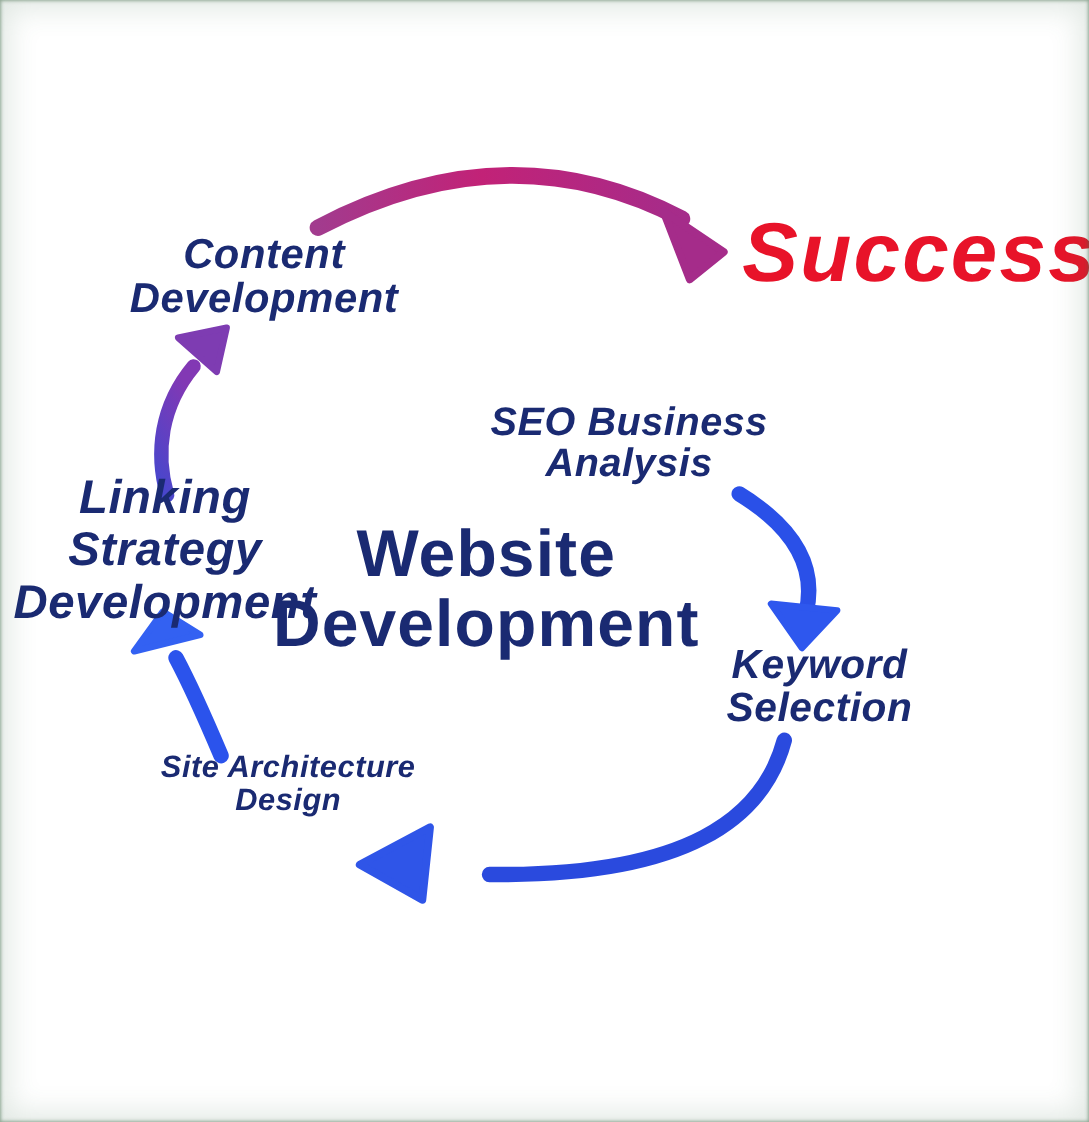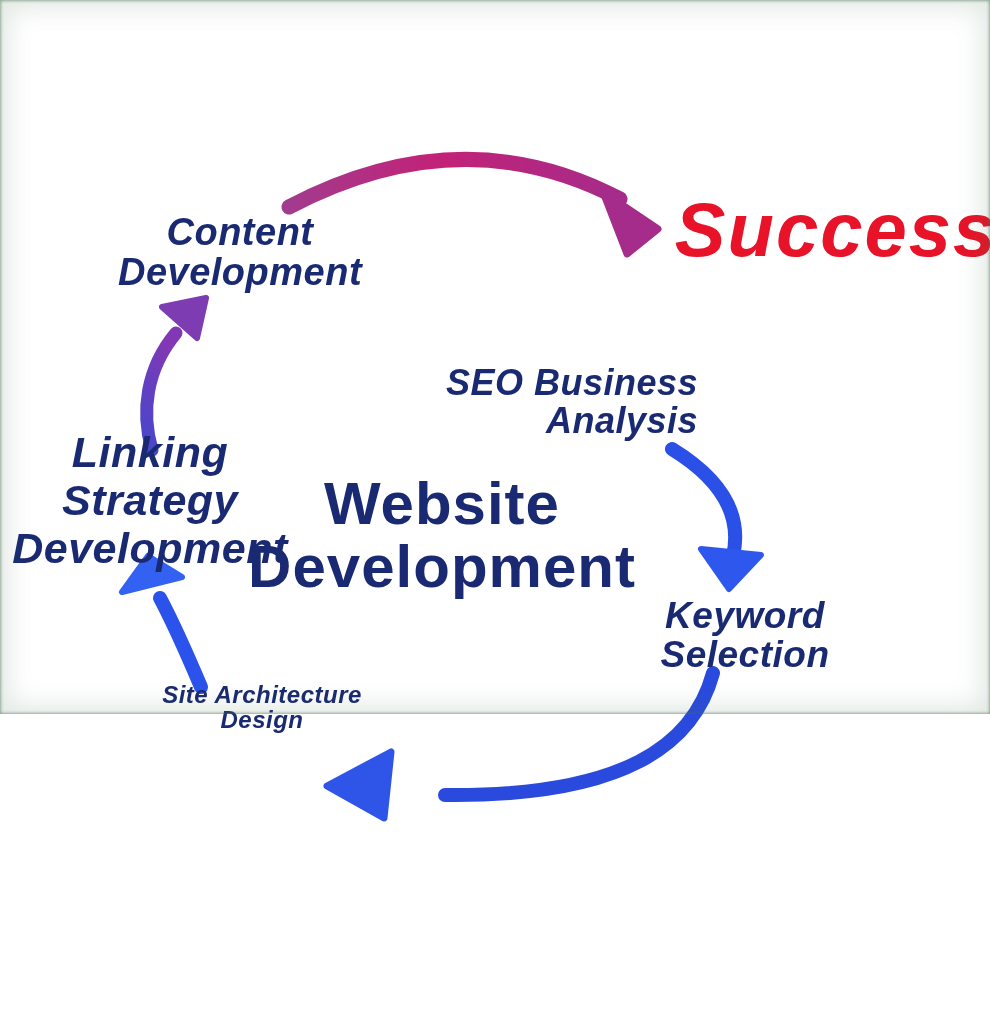--- a/index.html
+++ b/index.html
@@ -4,21 +4,21 @@
 <style>
   html, body { margin: 0; padding: 0; }
   body {
     width: 990px; height: 1020px;
     background: #ffffff;
     font-family: "Liberation Sans", sans-serif;
     overflow: hidden;
   }
   .canvas {
     position: relative;
-    width: 990px; height: 714px;
+    width: 990px; height: 1020px;
     background: #ffffff;
   }
   
   .frame {
     position: absolute; inset: 0;
     box-shadow: inset 0 0 3px 1px rgba(71,112,79,0.55),
                 inset 0 0 26px 8px rgba(71,112,79,0.16);
     pointer-events: none;
   }
   .arrows-layer { position: absolute; left: 0; top: 0; }
@@ -27,23 +27,23 @@
     transform: translateX(-50%);
     text-align: center;
     font-style: italic;
     font-weight: 700;
     color: #1a2a72;
     white-space: pre-line;
     line-height: 1.06;
     letter-spacing: 0.5px;
   }
   .node-content  { left: 240px; top: 212px; font-size: 38px; }
-  .node-seo      { left: 572px; top: 364px; font-size: 36px; text-align: right; }
-  .node-keyword  { left: 745px; top: 584px; font-size: 37px; margin-top: 12px; }
-  .node-site     { left: 262px; top: 682px; font-size: 24px; }
+  .node-seo      { left: 572px; top: 364px; font-size: 36px; }
+  .node-keyword  { left: 745px; top: 584px; font-size: 37px; }
+  .node-site     { left: 262px; top: 682px; font-size: 28px; }
   .node-linking  { left: 150px; top: 428px; font-size: 43px; line-height: 1.12; }
   .center-title {
     position: absolute;
     left: 442px; top: 472px;
     transform: translateX(-50%);
     text-align: center;
     font-weight: 700;
     font-size: 60px;
     line-height: 1.05;
     color: #1a2a72;

